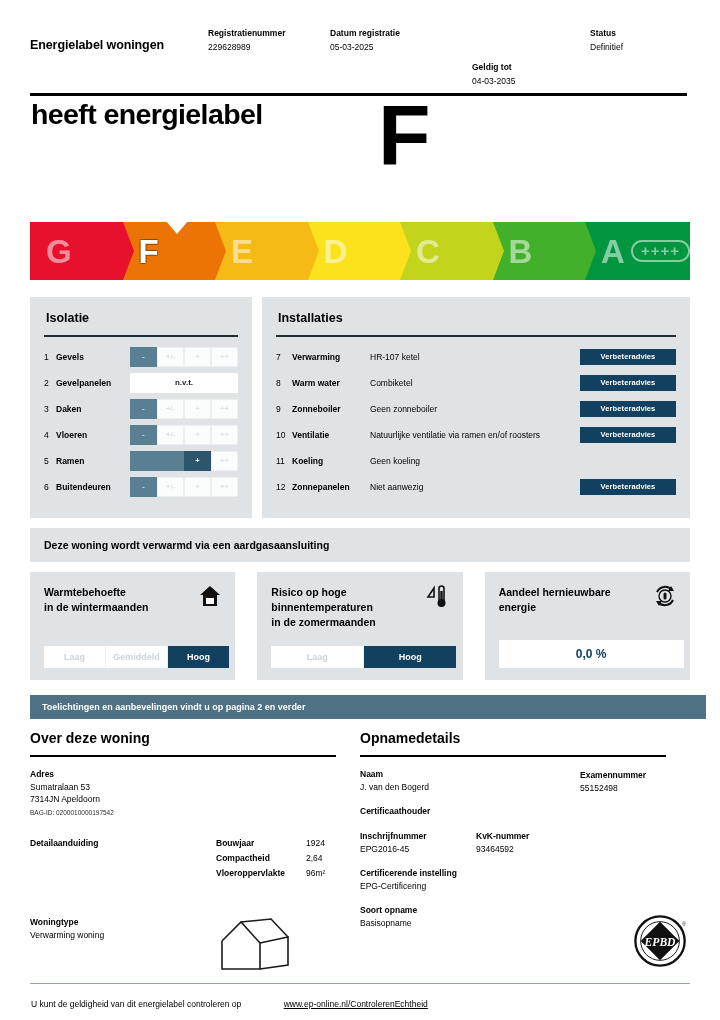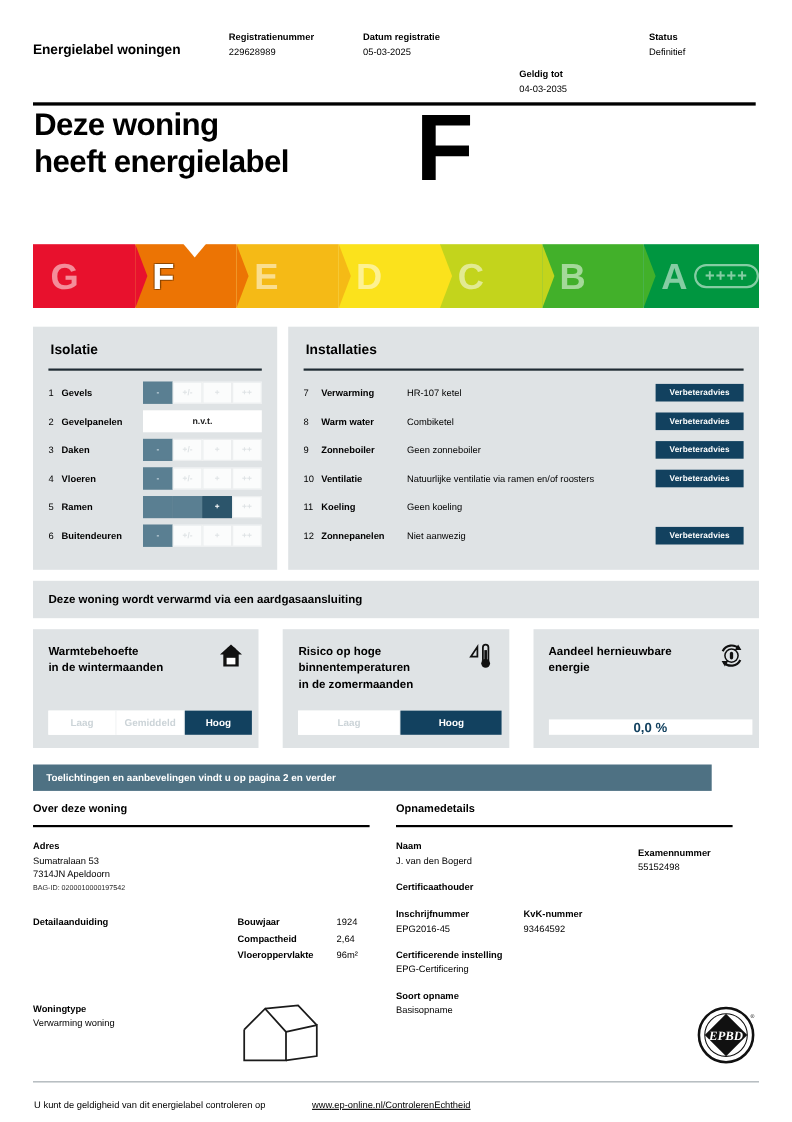--- a/index.html
+++ b/index.html
@@ -218,21 +218,21 @@
   .ins-row {
     display: flex;
     align-items: center;
     height: 21px;
     margin-bottom: 5px;
   }
   .ins-num { width: 16px; font-size: 8.5px; }
   .ins-name { width: 78px; font-size: 8.5px; font-weight: bold; }
   .ins-val { flex: 1; font-size: 8.5px; }
   .ins-btn {
-    width: 80px; height: 16px;
+    width: 96px; height: 16px;
     background: #12415f;
     color: #ffffff;
     font-size: 7.5px;
     font-weight: bold;
     display: flex;
     align-items: center;
     justify-content: center;
     letter-spacing: 0.1px;
   }
   .ins-btn.hidden { visibility: hidden; }
@@ -292,52 +292,52 @@
     border-right: 1px solid #eef1f2;
   }
   .ind-cell:last-child { border-right: none; }
   .ind-cell.on {
     background: #12415f;
     color: #ffffff;
   }
   .ind-value {
     position: absolute;
     left: 14px; bottom: 12px;
-    width: 185px; height: 14px;
+    width: 185px; height: 28px;
     background: #ffffff;
     display: flex; align-items: center; justify-content: center;
     font-size: 12px;
     font-weight: bold;
     color: #12415f;
   }
 
   
   .notebar {
     position: absolute;
     left: 30px; top: 695px;
-    width: 617px; height: 24px;
+    width: 676px; height: 24px;
     background: #4e7183;
     color: #ffffff;
     display: flex; align-items: center;
     padding-left: 12px;
     font-size: 9px;
     font-weight: bold;
   }
 
   
   .bottom {
     position: absolute;
     left: 30px; top: 730px;
     width: 660px;
     display: flex;
     gap: 0px;
   }
   .bcol { width: 330px; padding-right: 24px; }
   .bcol-title {
-    font-size: 10px;
+    font-size: 14px;
     font-weight: bold;
     margin-bottom: 9px;
   }
   .bcol-rule { height: 2px; background: #000; margin-bottom: 12px; }
   .fld-label { font-size: 8.5px; font-weight: bold; margin-bottom: 3px; }
   .fld-value { font-size: 8.5px; margin-bottom: 2px; }
   .fld-small { font-size: 6.5px; color: #2a2a2a; margin-top: 5px; }
   .gap12 { height: 12px; }
 
   .detailrow { display: flex; margin-top: 22px; }
@@ -404,21 +404,20 @@
         <div class="meta-col c3">
           <div class="meta-label">Status</div>
           <div class="meta-value">Definitief</div>
         </div>
       </div>
     </div>
     <div class="header-rule"></div>
   </div>
 
   <div class="titleblock">
-    <div class="title-line">Deze woning</div>
     <div class="title-line">heeft energielabel</div>
   </div>
   <div class="biglabel">F</div>
 
   <div class="scalewrap">
     <div class="scale" id="scale-root">
         <div class="seg" style="background: rgb(232, 17, 45);">
           <span class="letter">G</span>
           <div class="notch" style="border-left-color: rgb(232, 17, 45);"></div>
         </div>

